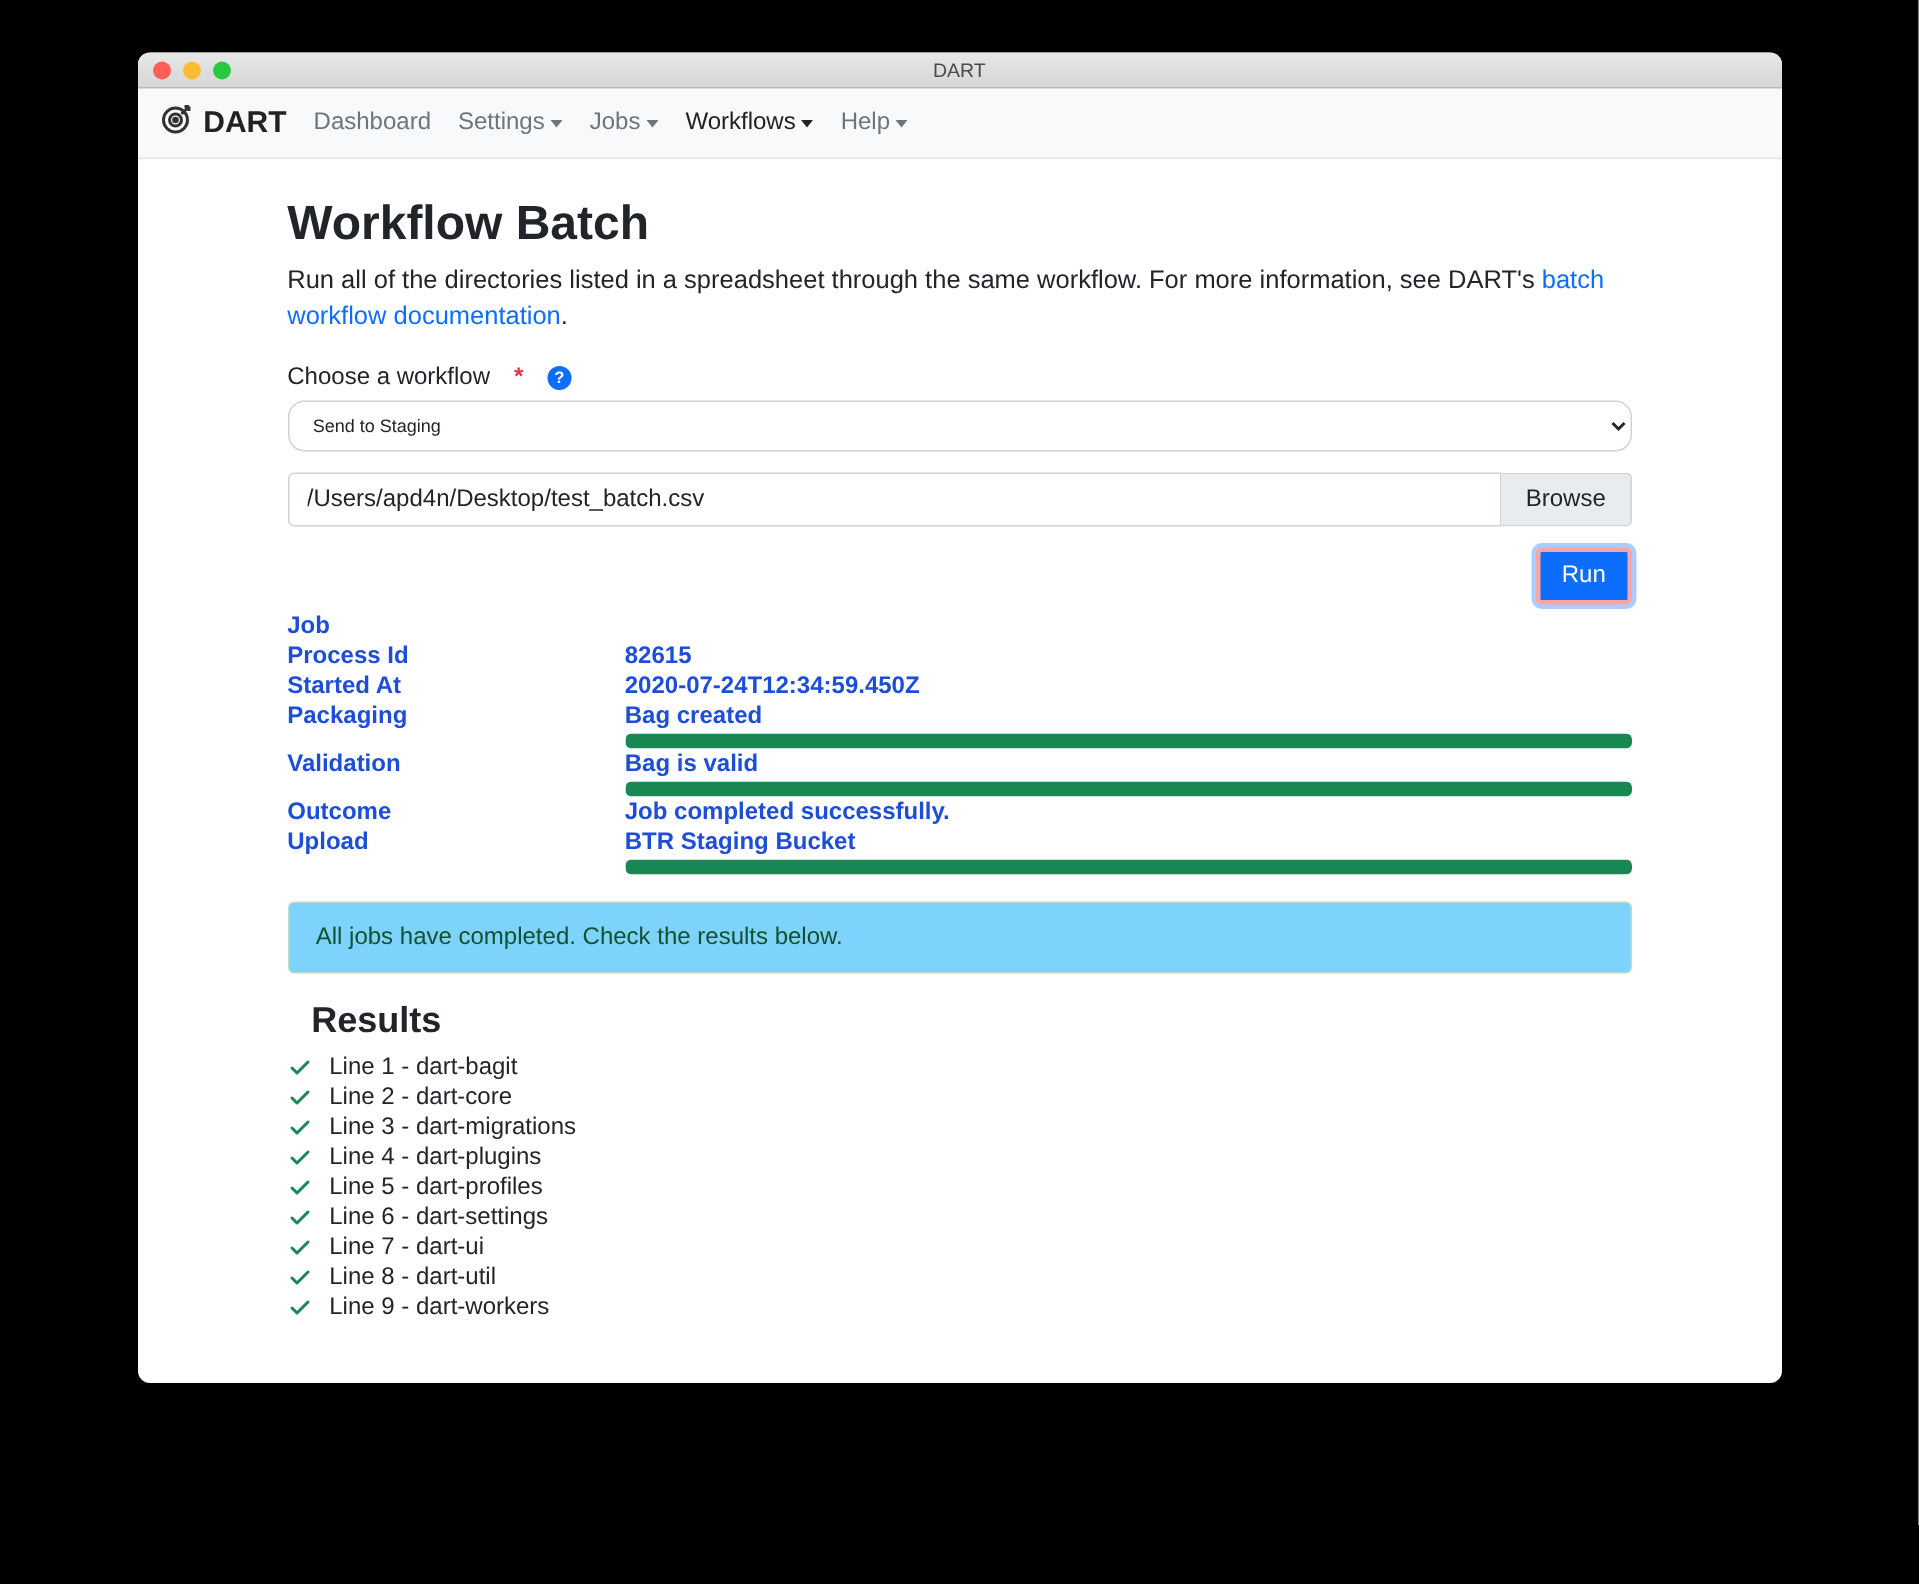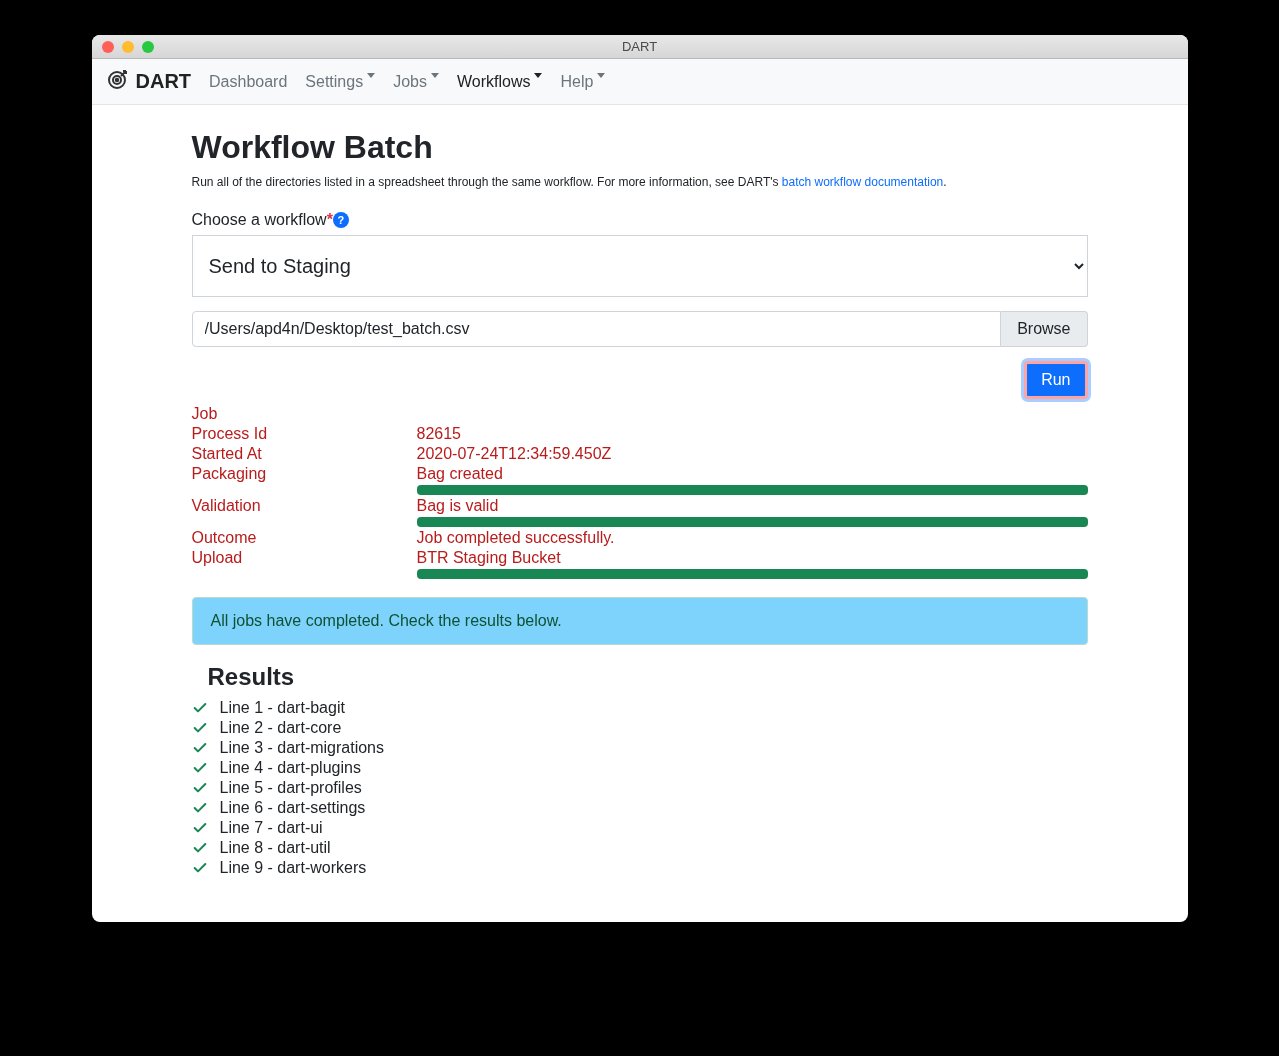--- a/index.html
+++ b/index.html
@@ -51,46 +51,46 @@
     align-items:center;
     padding:8px 14px;
     gap:18px;
     font-size:16px;
   }
   .brand {
     display:flex;align-items:center;gap:6px;font-weight:600;color:#222;font-size:20px;
   }
   .brand svg{width:24px;height:24px;}
   .nav-item {
-    color:#6c757d;cursor:pointer;display:flex;gap:4px;
+    color:#6c757d;cursor:pointer;display:flex;align-items:center;gap:4px;
   }
   .nav-item.active{color:#222;}
   .caret {
     width:0;height:0;border-left:4px solid transparent;border-right:4px solid transparent;border-top:5px solid currentColor;
   }
   
   .content {
     flex:1;overflow-y:auto;padding:24px 100px 0 100px;
   }
   h1.page-title{font-size:32px;font-weight:600;margin-bottom:8px;color:#212529;}
-  .lead{font-size:12px;color:#212529;margin-bottom:20px;line-height:1.4;}
+  .lead{font-size:17px;color:#212529;margin-bottom:20px;line-height:1.4;}
   .lead a{color:#0d6efd;text-decoration:none;}
-  .form-label{font-size:16px;color:#212529;margin-bottom:6px;display:flex;align-items:center;gap:0;}
+  .form-label{font-size:16px;color:#212529;margin-bottom:6px;display:flex;align-items:center;gap:16px;}
   .req{color:#dc3545;font-weight:700;}
   .help-icon{width:16px;height:16px;border-radius:50%;background:#0d6efd;color:#fff;display:inline-flex;align-items:center;justify-content:center;font-size:11px;font-weight:700;}
   .form-select{
-    width:100%;padding:18px 12px;font-size:20px;border:1px solid #ced4da;border-radius:0;background:#fff;appearance:auto;color:#212529;margin-bottom:14px;
+    width:100%;padding:8px 12px;font-size:12px;border:1px solid #ced4da;border-radius:11px;background:#fff;appearance:auto;color:#212529;margin-bottom:14px;
   }
   .input-group{display:flex;margin-bottom:14px;}
   .form-control{flex:1;padding:8px 12px;font-size:16px;border:1px solid #ced4da;border-radius:4px 0 0 4px;color:#212529;}
   .btn-browse{padding:8px 16px;font-size:16px;color:#212529;background:#e9ecef;border:1px solid #ced4da;border-left:none;border-radius:0 4px 4px 0;cursor:pointer;}
   .run-row{display:flex;justify-content:flex-end;margin-bottom:6px;}
   .btn-run{padding:7px 14px;font-size:16px;color:#fff;background:#0d6efd;border:3px solid #fca5a5;border-radius:4px;cursor:pointer;box-shadow:0 0 0 3px rgba(13,110,253,.35);}
   
-  .detail-row{display:flex;font-size:16px;color:#b91c1c;margin-bottom:2px;align-items:flex-start;}
+  .detail-row{display:flex;font-size:16px;color:#1d4ed8;margin-bottom:2px;align-items:flex-start;font-weight:bold;}
   .detail-label{width:225px;flex-shrink:0;}
   .detail-val{flex:1;}
   .progress{height:10px;background:#e9ecef;border-radius:4px;overflow:hidden;margin-top:2px;}
   .progress-bar{height:100%;background:#198754;width:100%;}
   .alert-success{background:#7dd3fc;color:#0f5132;border:1px solid #badbcc;border-radius:4px;padding:14px 18px;font-size:16px;margin:18px 0;}
   
   .results-h{font-size:24px;font-weight:600;margin:8px 0 8px 16px;color:#212529;}
   .result-item{display:flex;align-items:center;gap:12px;font-size:16px;color:#212529;margin-bottom:2px;}
   .check{color:#198754;flex-shrink:0;}
 </style>

